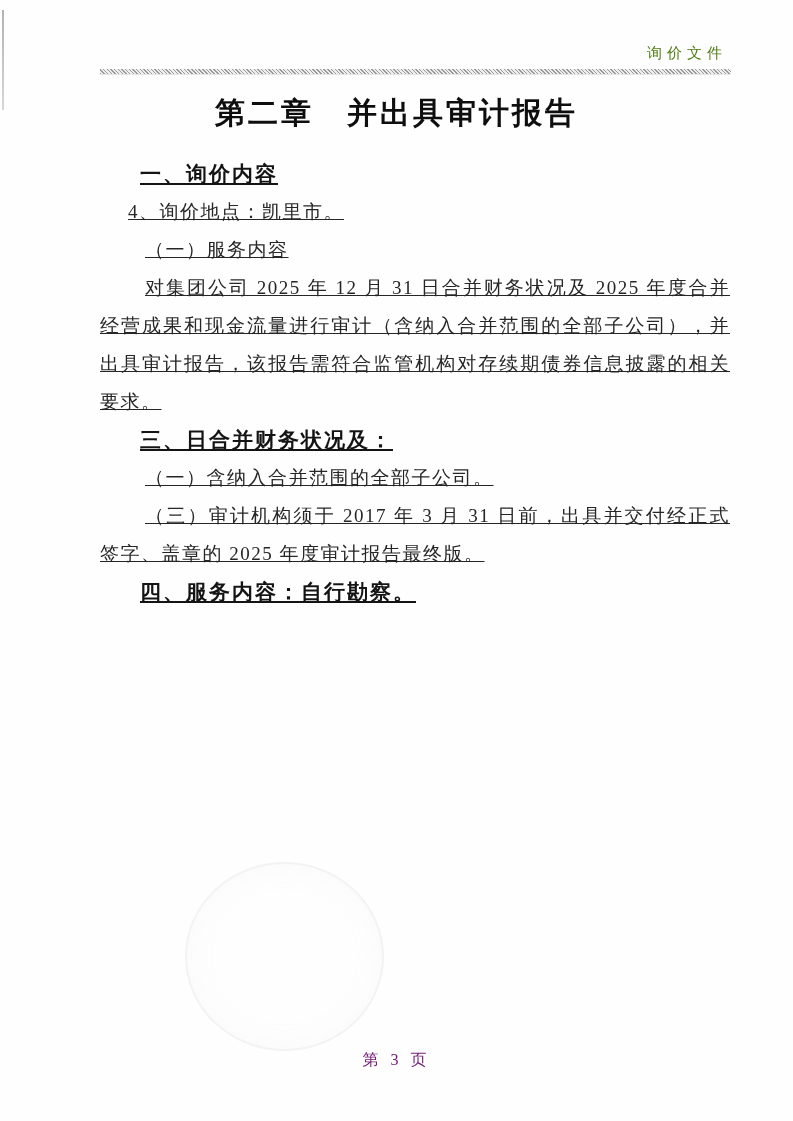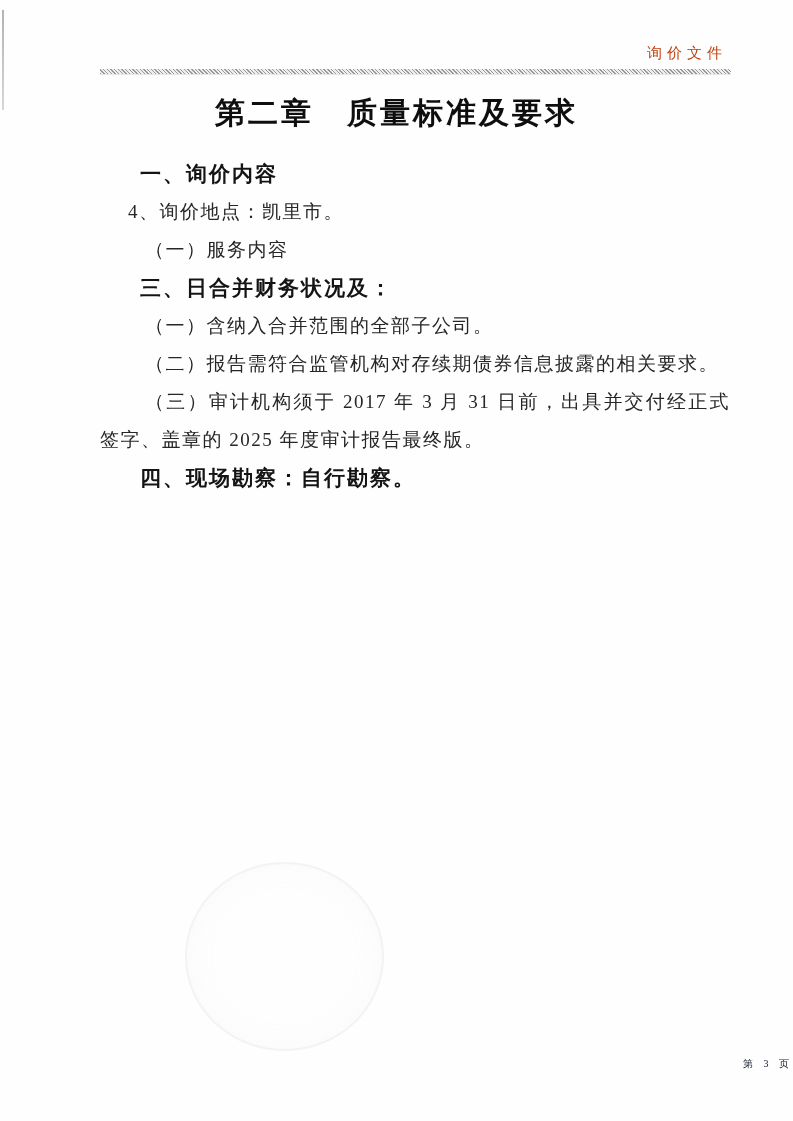--- a/index.html
+++ b/index.html
@@ -24,21 +24,21 @@
     width: 2px;
     height: 100px;
     background: linear-gradient(#8a8a8a, #c2c2c2);
     opacity: 0.65;
   }
   .doc-header {
     padding: 44px 66px 0 100px;
     text-align: right;
     font-size: 15px;
     letter-spacing: 5px;
-    color: #c2410c;
+    color: #4d7c0f;
     line-height: 18px;
   }
   .header-rule {
     margin: 7px 62px 0 100px;
     height: 5px;
     background: repeating-linear-gradient(
       45deg,
       #9a9a9a 0px, #9a9a9a 1px,
       #eeeeee 1px, #eeeeee 2.6px
     );
@@ -54,20 +54,21 @@
     line-height: 44px;
   }
   .content {
     margin: 14px 63px 0 100px;
   }
   .content p {
     margin: 0;
     line-height: 38px;
     font-size: 19px;
     letter-spacing: 1.5px;
+    text-decoration: underline;
   }
   .content p.heading {
     font-size: 21px;
     font-weight: bold;
     padding-left: 40px;
     color: #141414;
     letter-spacing: 2px;
   }
   .content p.item {
     padding-left: 28px;
@@ -89,47 +90,47 @@
     height: 185px;
     border-radius: 50%;
     border: 2px solid rgba(185, 170, 170, 0.14);
     box-shadow: inset 0 0 30px rgba(200, 185, 185, 0.08);
   }
   .doc-footer {
     position: absolute;
     bottom: 50px;
     left: 0;
     width: 100%;
-    text-align: right;
-    font-size: 10px;
+    text-align: center;
+    font-size: 16px;
     letter-spacing: 4px;
-    color: #0f172a;
+    color: #701a75;
   }
 </style>
 </head>
 <body>
 
 <div class="page">
 
   <div class="edge-artifact"></div>
 
   <div class="doc-header">询价文件</div>
 
   <div class="header-rule"></div>
 
-  <h1 class="page-title">第二章　质量标准及要求</h1>
+  <h1 class="page-title">第二章　并出具审计报告</h1>
 
   <main class="content">
       <p class="heading">一、询价内容</p>
       <p class="item">4、询价地点：凯里市。</p>
       <p class="sub">（一）服务内容</p>
+      <p class="para">对集团公司 2025 年 12 月 31 日合并财务状况及 2025 年度合并经营成果和现金流量进行审计（含纳入合并范围的全部子公司），并出具审计报告，该报告需符合监管机构对存续期债券信息披露的相关要求。</p>
       <p class="heading">三、日合并财务状况及：</p>
       <p class="sub">（一）含纳入合并范围的全部子公司。</p>
-      <p class="sub">（二）报告需符合监管机构对存续期债券信息披露的相关要求。</p>
       <p class="para">（三）审计机构须于 2017 年 3 月 31 日前，出具并交付经正式签字、盖章的 2025 年度审计报告最终版。</p>
-      <p class="heading">四、现场勘察：自行勘察。</p>
+      <p class="heading">四、服务内容：自行勘察。</p>
     </main>
 
   <div class="watermark-stamp"></div>
 
   <div class="doc-footer">第 3 页</div>
 
 </div>
 
 </body></html>

